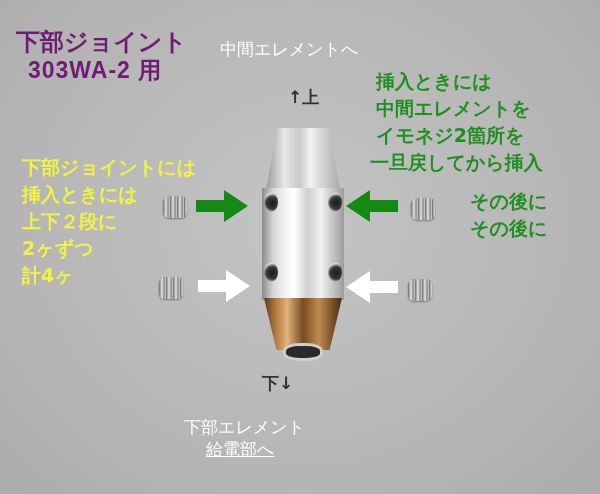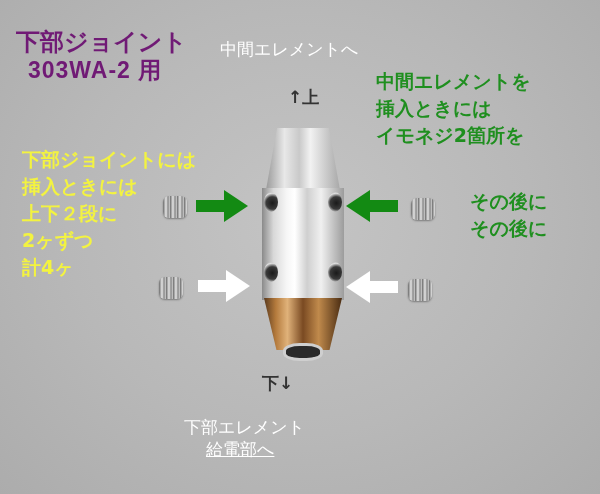--- a/index.html
+++ b/index.html
@@ -14,21 +14,21 @@
   .abs { position: absolute; }
   .title-block {
     left: 16px; top: 28px; color: #701a75; font-weight: bold;
   }
   .title-line1 { font-size: 24px; letter-spacing: 0px; line-height: 28px; }
   .title-line2 { font-size: 23px; line-height: 28px; padding-left: 12px; letter-spacing: 1px;
     font-family: "Liberation Sans", sans-serif; font-weight: bold; }
   .white-text { color: #ffffff; font-size: 17px; line-height: 22px; }
   .dark-text { color: #333333; font-size: 17px; font-weight: bold; }
   .green-block { color: #1f8f1f; font-weight: bold; font-size: 19px; line-height: 27px; }
-  .yellow-block { color: #f3f340; font-weight: bold; font-size: 19px; line-height: 27px; }
+  .yellow-block { color: #f3f340; font-weight: bold; font-size: 19px; line-height: 27px; margin-top: 8px; }
   .line { white-space: nowrap; }
 
   
   .joint {
     left: 260px; top: 128px; width: 86px; height: 232px;
   }
   .joint-top {
     position: absolute; left: 6px; top: 0; width: 74px; height: 62px;
     background: linear-gradient(90deg, #9a9a9a 0%, #e8e8e8 25%, #c9c9c9 45%, #f2f2f2 60%, #a8a8a8 100%);
     clip-path: polygon(15% 0, 85% 0, 100% 100%, 0 100%);
@@ -66,23 +66,24 @@
 
 <div class="abs title-block">
   <div class="title-line1">下部ジョイント</div>
   <div class="title-line2">303WA-2 用</div>
 </div>
 
 <div class="abs white-text" style="left:220px; top:38px;">中間エレメントへ</div>
 <div class="abs dark-text" style="left:288px; top:86px;">↑上</div>
 
 <div class="abs green-block" style="left:376px; top:68px;">
+  <div class="line">挿入ときには</div>
   <div class="line">中間エレメントを</div>
-  <div class="line">挿入ときには</div>
   <div class="line">イモネジ2箇所を</div>
+  <div class="line" style="margin-left:-6px;">一旦戻してから挿入</div>
 </div>
 <div class="abs green-block" style="left:470px; top:188px;">
   <div class="line">その後に</div>
   <div class="line">その後に</div>
 </div>
 
 <div class="abs yellow-block" style="left:22px; top:146px;">
   <div class="line">下部ジョイントには</div>
   <div class="line">挿入ときには</div>
   <div class="line">上下２段に</div>

